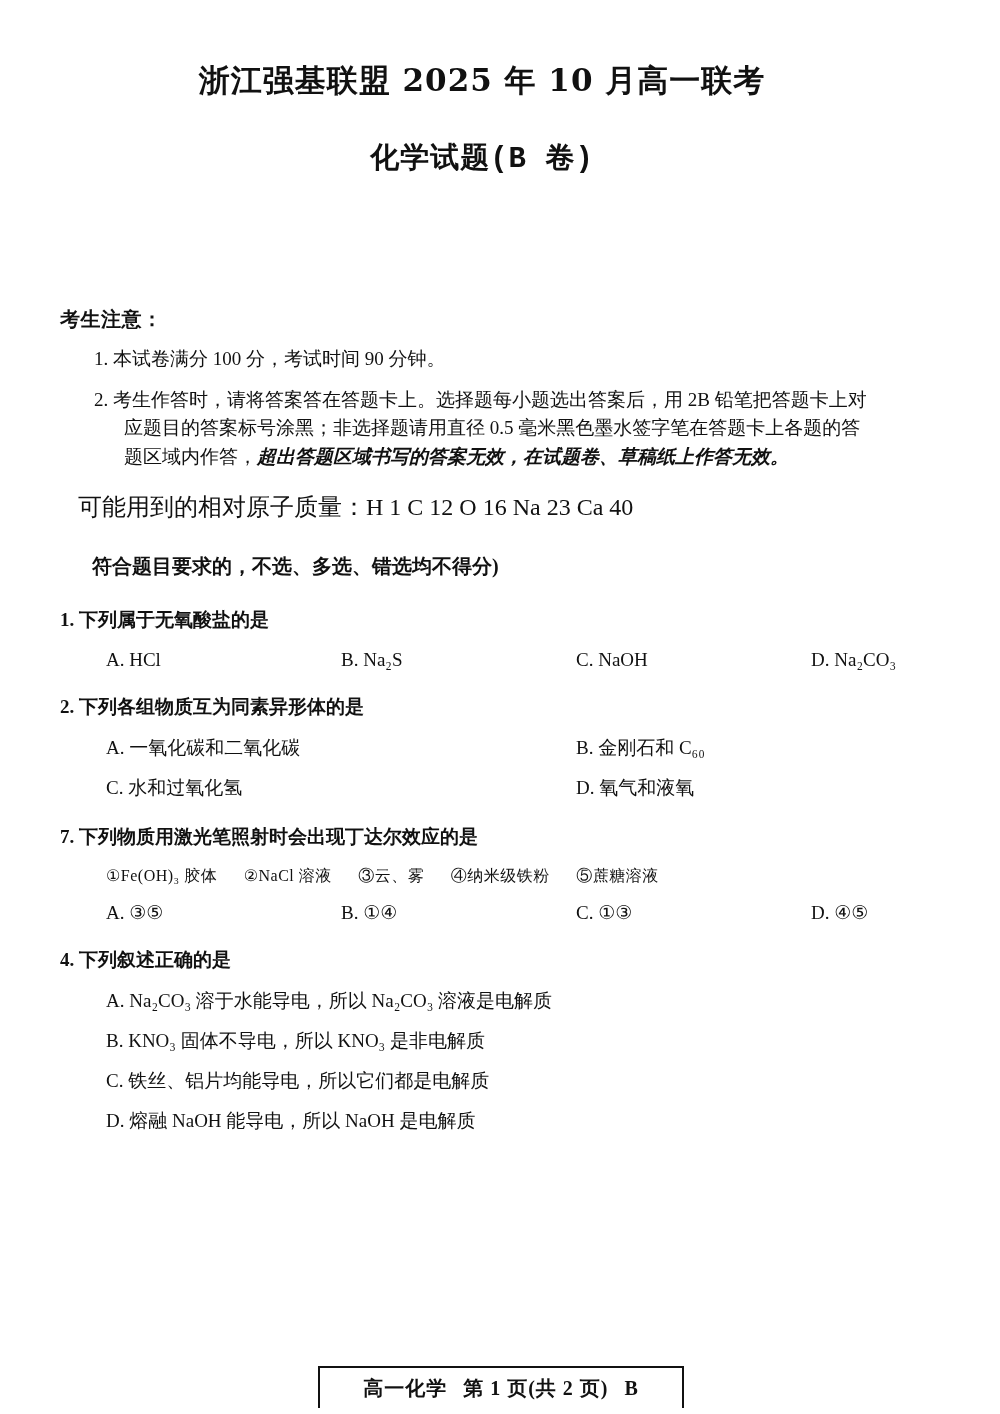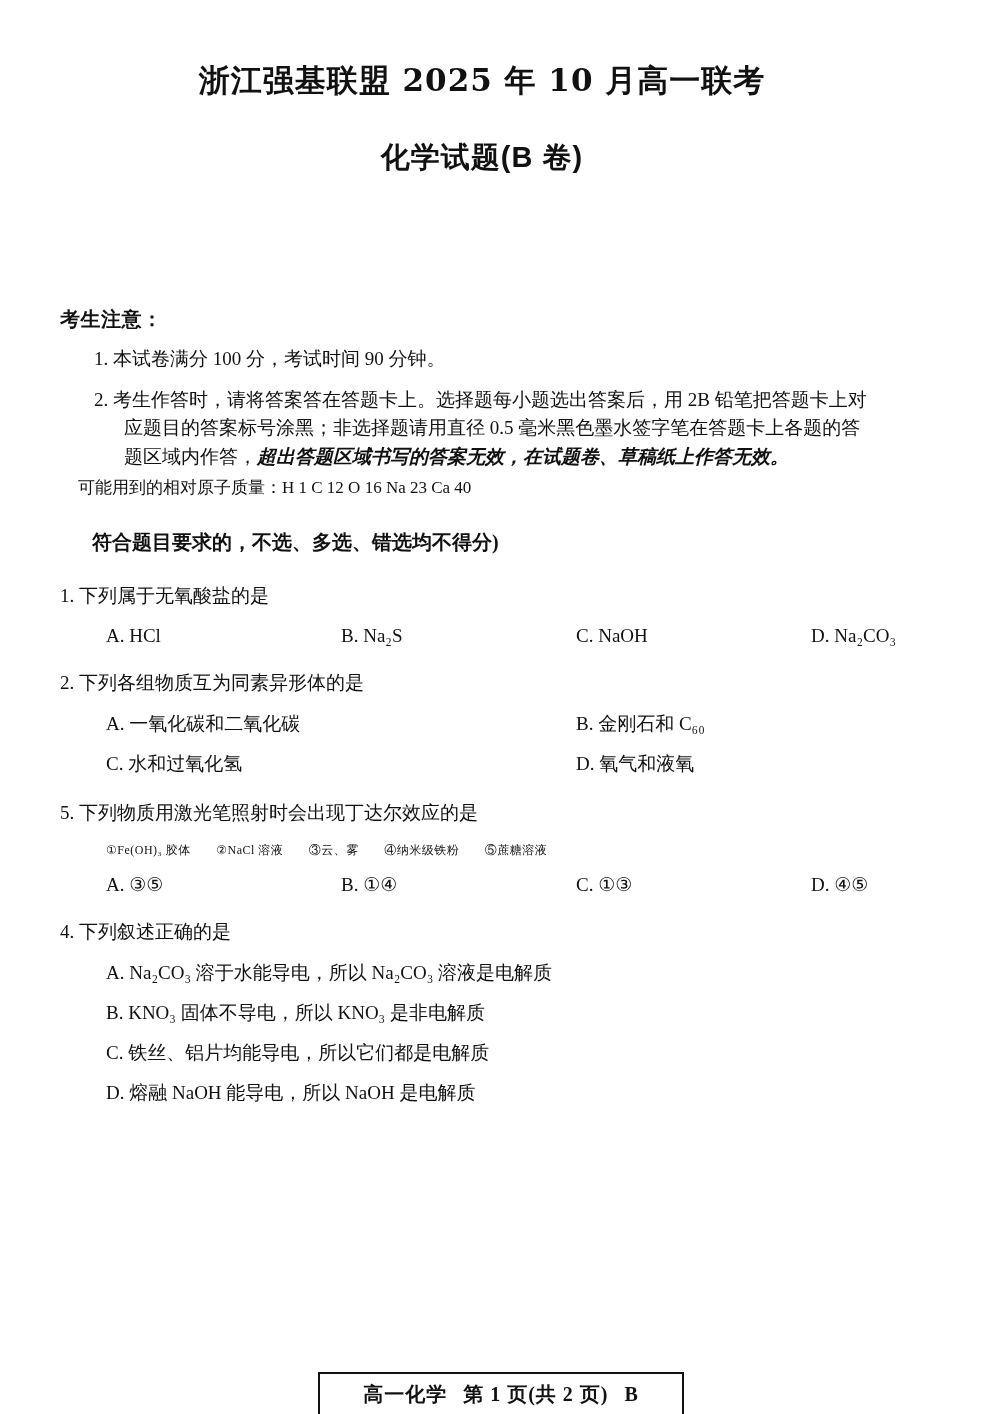--- a/index.html
+++ b/index.html
@@ -32,21 +32,21 @@
     letter-spacing: 1px;
     margin: 14px 0 0 0;
     font-family: "DejaVu Serif", "Liberation Serif", serif;
   }
   .title-sub {
     text-align: center;
     font-size: 29px;
     font-weight: bold;
     letter-spacing: 1px;
     margin: 36px 0 0 0;
-    font-family: Liberation Sans, sans-serif;
+    font-family: Liberation Mono, monospace;
   }
   .notice-head {
     margin-top: 128px;
     font-size: 20px;
     font-weight: bold;
     letter-spacing: 0.5px;
   }
   .notice-line {
     font-size: 19px;
     margin-top: 12px;
@@ -60,41 +60,42 @@
   }
   .notice-line .cont {
     display: block;
     padding-left: 30px;
   }
   .bold {
     font-weight: bold;
     font-style: italic;
   }
   .atomic {
-    font-size: 17px;
-    margin-top: 5px;
+    font-size: 24px;
+    margin-top: 20px;
     padding-left: 18px;
   }
   .section-title {
     font-size: 20px;
     font-weight: bold;
     margin-top: 26px;
     line-height: 1.75;
     text-align: justify;
   }
   .section-title .l2 {
     display: block;
     padding-left: 32px;
   }
   .q {
     margin-top: 22px;
   }
   .q-stem {
     font-size: 19px;
     line-height: 1.5;
+    font-weight: bold;
   }
   .opts {
     margin-top: 14px;
     padding-left: 46px;
     font-size: 19px;
   }
   .opts-row {
     display: flex;
     margin-top: 14px;
   }
@@ -108,37 +109,37 @@
   .opt2 > div {
     width: 470px;
     flex: 0 0 470px;
   }
   .opt1 > div {
     width: 100%;
   }
   .inline-list {
     margin-top: 14px;
     padding-left: 46px;
-    font-size: 12px;
+    font-size: 16px;
     letter-spacing: 0.5px;
   }
   .inline-list span.item {
     margin-right: 22px;
   }
   .footer {
     position: absolute;
     left: 0;
     bottom: 0;
     width: 1000px;
     height: 46px;
   }
   .footer-bar {
     position: absolute;
     left: 318px;
-    bottom: 0;
+    bottom: 6px;
     width: 366px;
     height: 42px;
     border: 2px solid #111;
     border-bottom: none;
     box-sizing: border-box;
     display: flex;
     align-items: center;
     justify-content: center;
     background: #fff;
     font-size: 20px;
@@ -196,21 +197,21 @@
           <div>B. 金刚石和 C₆₀</div>
         </div>
         <div class="opts-row opt2">
           <div>C. 水和过氧化氢</div>
           <div>D. 氧气和液氧</div>
         </div>
       </div>
     </div>
 
     <div class="q">
-      <div class="q-stem">5. 下列物质用激光笔照射时会出现丁达尔效应的是</div>
+      <div class="q-stem">7. 下列物质用激光笔照射时会出现丁达尔效应的是</div>
       <div class="inline-list">
         <span class="item">①Fe(OH)₃ 胶体</span>
         <span class="item">②NaCl 溶液</span>
         <span class="item">③云、雾</span>
         <span class="item">④纳米级铁粉</span>
         <span class="item">⑤蔗糖溶液</span>
       </div>
       <div class="opts">
         <div class="opts-row opt4">
           <div>A. ③⑤</div>

